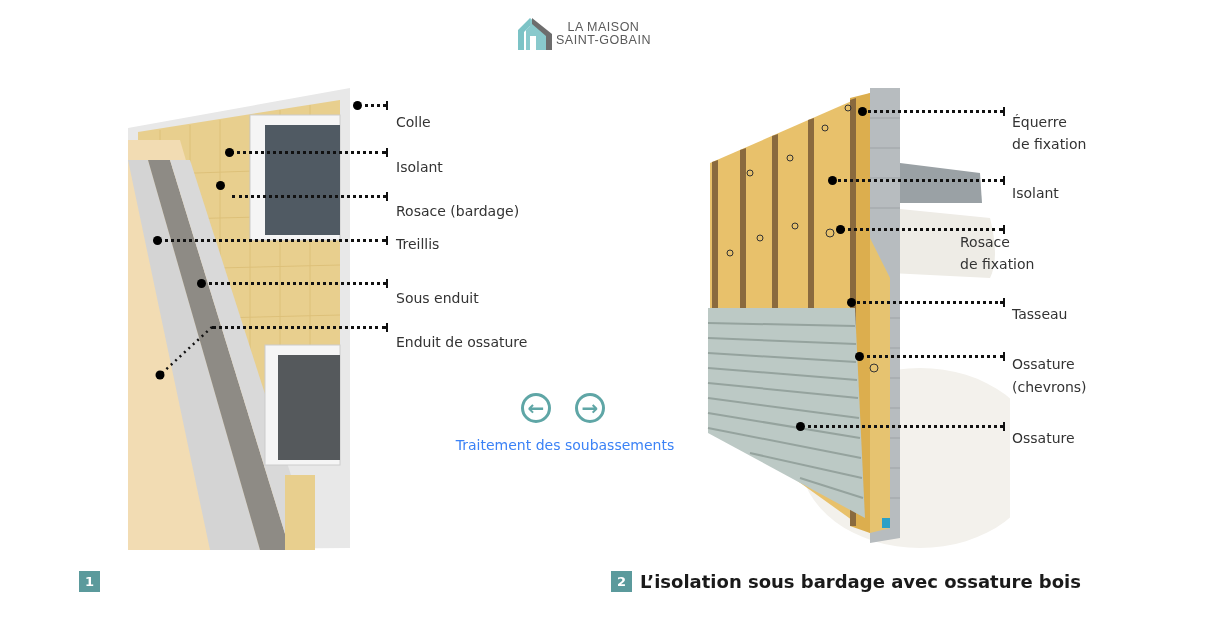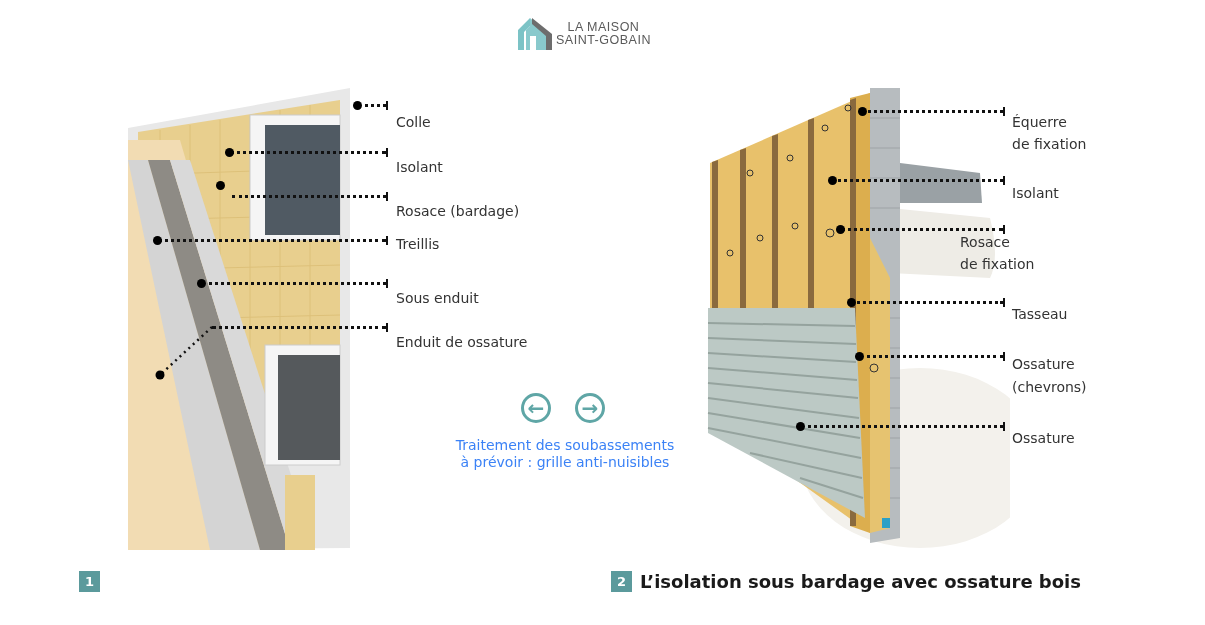--- a/index.html
+++ b/index.html
@@ -198,21 +198,20 @@
 
 <div class="abs nav-btn" style="left:521px;top:393px">
   <span>←</span>
 </div>
 <div class="abs nav-btn" style="left:575px;top:393px">
   <span>→</span>
 </div>
 
 <div class="abs note">
   <div>Traitement des soubassements</div>
-  <div>à prévoir : grille anti-nuisibles</div>
 </div>
 
 <div class="abs heading" style="left:79px;top:571px">
   <span class="badge">1</span>
 </div>
 <div class="abs heading" style="left:611px;top:571px">
   <span class="badge">2</span>
   <span>L’isolation sous bardage avec ossature bois</span>
 </div>
 

